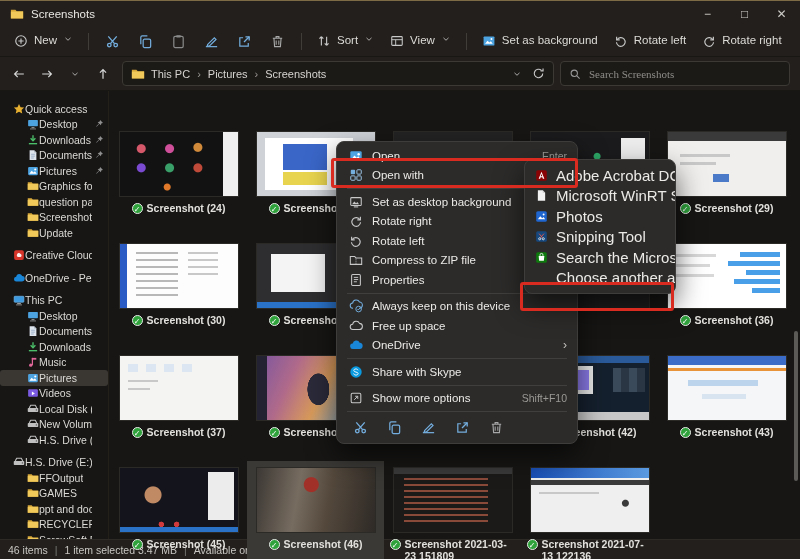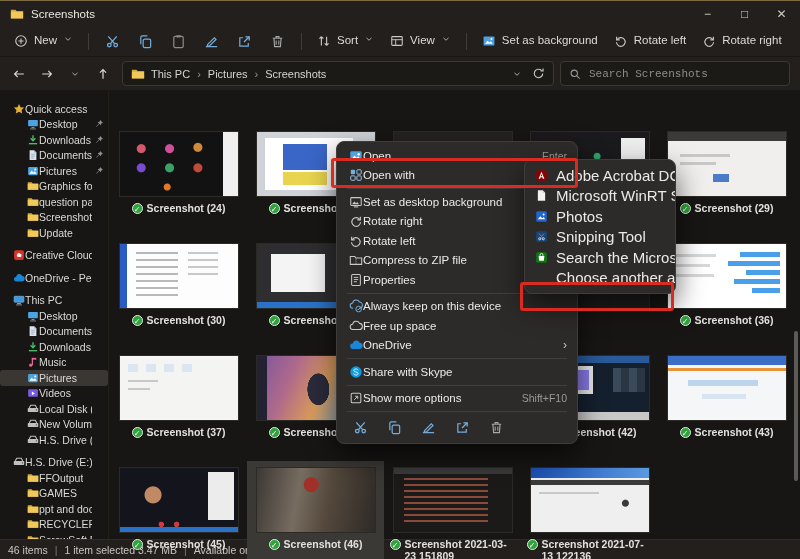--- a/index.html
+++ b/index.html
@@ -18,21 +18,21 @@
   .tb-sep{width:1px;height:17px;background:#403c37;margin:0 7px;flex:none;}
   
   .addressbar{height:33px;background:#221f1c;display:flex;align-items:center;gap:2px;padding:0 10px 0 6px;flex:none;border-bottom:1px solid #191714;}
   .nav-btn{width:26px;height:24px;display:flex;align-items:center;justify-content:center;border-radius:4px;}
   .crumb-box{flex:1;height:23px;border:1px solid #3c3934;background:#1c1a17;border-radius:4px;
              display:flex;align-items:center;gap:6px;padding:0 8px;margin:0 4px;font-size:11px;color:#d6d4d0;}
   .crumb-sep{color:#9a9893;font-size:11px;}
   .crumb-right{margin-left:auto;display:flex;align-items:center;gap:10px;}
   .search-box{width:212px;height:23px;border:1px solid #3c3934;background:#1c1a17;border-radius:4px;
               display:flex;align-items:center;gap:6px;padding:0 8px;flex:none;}
-  .search-box input{background:transparent;border:0;outline:0;color:#bdbbb7;font-family:Liberation Mono, monospace;
+  .search-box input{background:transparent;border:0;outline:0;color:#bdbbb7;font-family:Liberation Serif, serif;
                     font-size:11px;width:100%;}
   .search-box input::placeholder{color:#8f8d89;}
   
   .bodyrow{flex:1;display:flex;background:#171615;min-height:0;position:relative;}
   .sidebar{width:108px;flex:none;padding-top:10px;font-size:10.5px;overflow:hidden;border-right:1px solid #232019;}
   .side-item{display:flex;align-items:center;height:15.5px;padding-right:16px;position:relative;color:#dcdad6;}
   .side-item.lvl0{padding-left:13px;}
   .side-item.lvl1{padding-left:27px;}
   .side-item.gap{margin-top:7px;}
   .side-item.selected{background:#3a3733;border-radius:3px;}
@@ -117,21 +117,21 @@
   .v2107{background:linear-gradient(90deg,#1a50b8,#5a9ae0) 0 0/100% 10px no-repeat,
        linear-gradient(#3a3a3a,#3a3a3a) 0 12px/100% 5px no-repeat,
        linear-gradient(#c8c8c8,#c8c8c8) 8px 24px/60px 2px no-repeat,
        radial-gradient(circle 4px at 80% 55%,#3a3a3a 0 3px,transparent 4px) #efefef;}
   .vdark1{background:#232323;}
   .vdark2{background:#1f1f1f;}
   .vempty{background:transparent;border-color:transparent;}
   
   .context-menu{position:absolute;left:336px;top:141px;width:242px;background:#2c2b2a;border:1px solid #3e3d3b;
                 border-radius:8px;padding:4px 0 2px;box-shadow:0 12px 28px rgba(0,0,0,.6);z-index:5;font-size:11.5px;box-sizing:border-box;}
-  .menu-item{display:flex;align-items:center;height:19.5px;padding:0 10px 0 12px;color:#eceae7;}
+  .menu-item{display:flex;align-items:center;gap:9px;height:19.5px;padding:0 10px 0 12px;color:#eceae7;}
   .mi-label{white-space:nowrap;}
   .shortcut{margin-left:auto;color:#9b9995;font-size:10.5px;}
   .mi-arrow{margin-left:auto;color:#c2c0bc;font-size:12px;}
   .menu-sep{height:1px;background:#413f3d;margin:3px 10px;}
   .quick-row{display:flex;align-items:center;gap:19px;padding:5px 6px 6px 16px;}
   .quick-btn{display:inline-flex;}
   
   .submenu{position:absolute;left:524px;top:159px;width:152px;background:#2c2b2a;border:1px solid #3e3d3b;
            border-radius:8px;padding:5px 0;box-shadow:0 12px 28px rgba(0,0,0,.6);z-index:6;font-size:15px;box-sizing:border-box;}
   .sub-item{display:flex;align-items:center;gap:8px;height:20.5px;padding:0 8px 0 10px;color:#eceae7;white-space:nowrap;overflow:hidden;}

